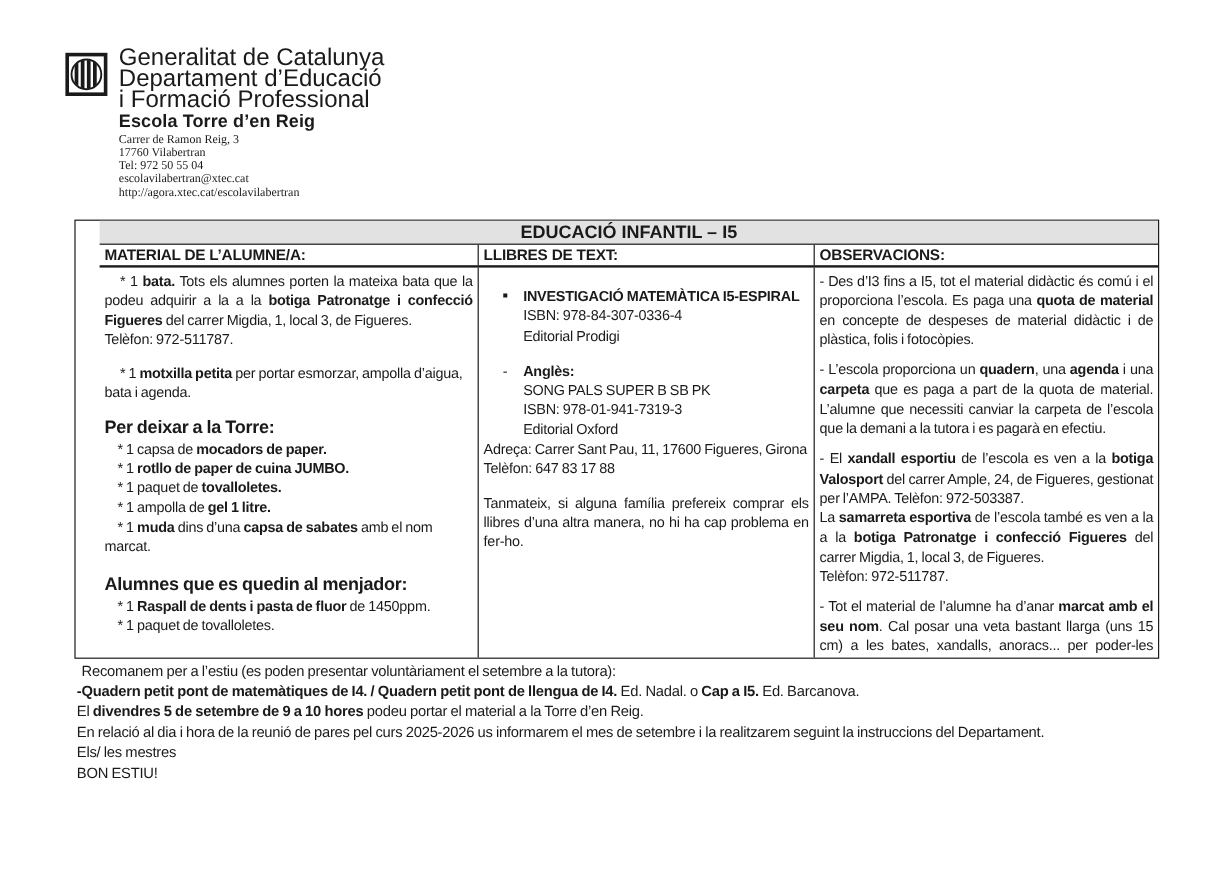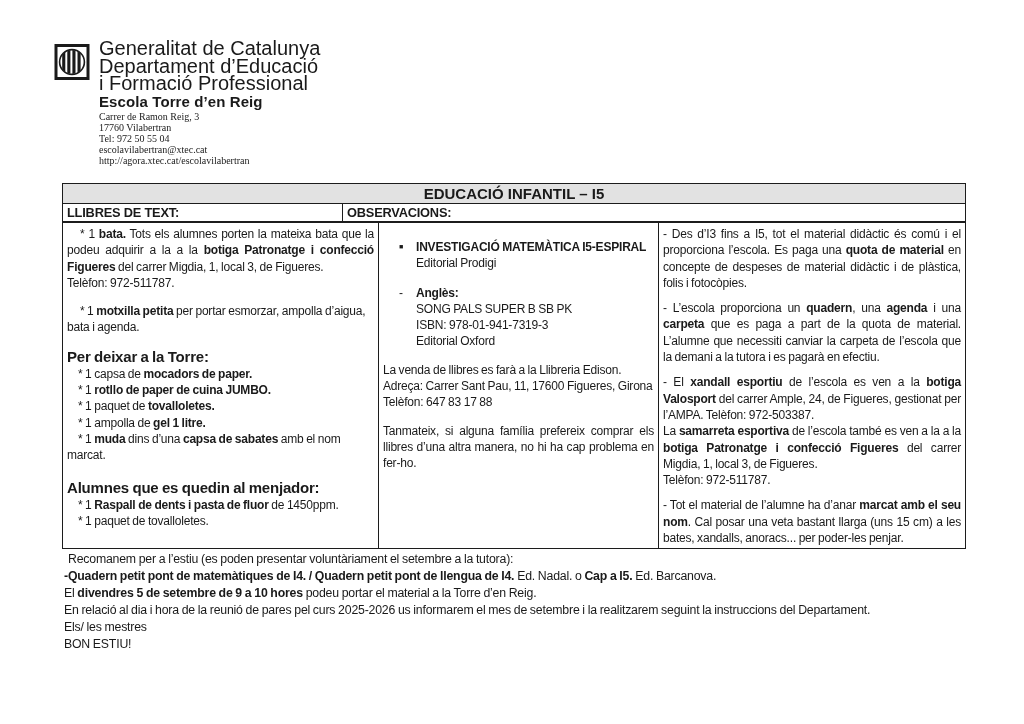--- a/index.html
+++ b/index.html
@@ -9,21 +9,21 @@
   }
   
   .letterhead{position:absolute;left:54px;top:40px;display:flex;gap:9px;}
   .logo{width:36px;height:46px;flex:none;}
   .logo svg{display:block;}
   .lh-org{font-size:20px;line-height:17.5px;}
   .lh-school{font-size:15px;font-weight:bold;line-height:18px;letter-spacing:0.1px;}
   .lh-small{font-family:"Liberation Serif",serif;font-size:10px;line-height:11px;}
   
   *{box-sizing:border-box;}
-  .doc-table{position:absolute;left:62px;top:183px;width:904px;border:1.5px solid #1c1c1c;background:#fff;}
+  .doc-table{position:absolute;left:62px;top:183px;width:904px;border:1.5px solid #1c1c1c;background:#fff;padding-left:20px;}
   .banner{background:#e2e2e2;text-align:center;font-weight:bold;font-size:15px;line-height:19px;border-bottom:1.5px solid #1c1c1c;}
   .head-row{display:flex;border-bottom:2px solid #1c1c1c;}
   .hc{font-weight:bold;font-size:12.8px;line-height:16px;padding:1px 4px 0 4px;letter-spacing:-0.2px;}
   .c1{width:316px;border-right:1.5px solid #1c1c1c;}
   .c2{width:280px;border-right:1.5px solid #1c1c1c;}
   .c3{flex:1;}
   .body-row{display:flex;height:325px;}
   .cell{font-size:12px;line-height:16.3px;letter-spacing:-0.2px;word-spacing:-0.5px;padding:3px 4px 0 4px;overflow:hidden;}
   .cell p{margin:0;}
   .just{text-align:justify;}
@@ -75,20 +75,21 @@
     <div class="lh-small">Tel: 972 50 55 04</div>
     <div class="lh-small">escolavilabertran@xtec.cat</div>
     <div class="lh-small">http://agora.xtec.cat/escolavilabertran</div>
   </div>
 </div>
 
 <div class="doc-table">
   <div class="banner">EDUCACIÓ INFANTIL – I5</div>
 
   <div class="head-row">
+    <div class="hc c1">MATERIAL DE L’ALUMNE/A:</div>
     <div class="hc c2">LLIBRES DE TEXT:</div>
     <div class="hc c3">OBSERVACIONS:</div>
   </div>
 
   <div class="body-row">
 
     <div class="cell c1">
       <p class="just ind"><span>* 1 </span><span style="font-weight: bold; margin-top: 24px;">bata.</span><span> Tots els alumnes porten la mateixa bata que la podeu adquirir a la a la </span><span style="font-weight: bold;">botiga Patronatge i confecció Figueres</span><span> del carrer Migdia, 1, local 3, de Figueres.</span></p>
       <p>Telèfon: 972-511787.</p>
       <p class="ind sp"><span>* 1 </span><span style="font-weight: bold;">motxilla petita</span><span>  per portar esmorzar, ampolla d’aigua, bata i agenda.</span></p>
@@ -101,33 +102,33 @@
       <h3 class="mt14">Alumnes que es quedin al menjador:</h3>
       <p class="item"><span>* 1 </span><span style="font-weight: bold; text-align: center;">Raspall de dents i pasta de fluor</span><span> de 1450ppm.</span></p>
       <p class="item"><span>* 1 paquet de tovalloletes.</span></p>
     </div>
 
     <div class="cell c2">
       <div class="book">
         <span class="bullet sq">■</span>
         <div class="bk">
           <div class="btitle">INVESTIGACIÓ MATEMÀTICA I5-ESPIRAL</div>
+          <div>ISBN: 978-84-307-0336-4</div>
           <div>Editorial Prodigi</div>
         </div>
       </div>
       <div class="book">
         <span class="bullet">-</span>
         <div class="bk">
           <div class="blang">Anglès:</div>
           <div>SONG PALS SUPER B SB PK</div>
           <div>ISBN: 978-01-941-7319-3</div>
           <div>Editorial Oxford</div>
         </div>
       </div>
-      <p class="sp">La venda de llibres es farà a la Llibreria Edison.</p>
       <p class="just">Adreça: Carrer Sant Pau, 11, 17600 Figueres, Girona</p>
       <p>Telèfon: 647 83 17 88</p>
       <p class="just sp">Tanmateix, si alguna família prefereix comprar els llibres d’una altra manera, no hi ha cap problema en fer-ho.</p>
     </div>
 
     <div class="cell c3">
       <p class="just"><span>- Des d’I3 fins a I5,  tot el material didàctic és comú i el proporciona l’escola. Es paga una </span><span style="font-weight: bold;">quota de material</span><span> en  concepte de despeses de material didàctic i de plàstica, folis i fotocòpies.</span></p>
       <p class="just sps"><span>- L’escola proporciona un </span><span style="font-weight: bold;">quadern</span><span>, una </span><span style="font-weight: bold;">agenda</span><span> i una </span><span style="font-weight: bold;">carpeta</span><span> que es paga a part de la quota de material. L’alumne que necessiti canviar la carpeta de l’escola que la demani a la tutora i es pagarà en efectiu.</span></p>
       <p class="just sps"><span>- El </span><span style="font-weight: bold;">xandall esportiu</span><span> de l’escola es ven a la </span><span style="font-weight: bold;">botiga Valosport</span><span> del carrer Ample, 24, de Figueres, gestionat per l’AMPA. Telèfon: 972-503387.</span></p>
       <p class="just"><span>La </span><span style="font-weight: bold;">samarreta esportiva</span><span> de l’escola també es ven a la a la </span><span style="font-weight: bold;">botiga Patronatge i confecció Figueres</span><span> del carrer Migdia, 1, local 3, de Figueres.</span></p>

